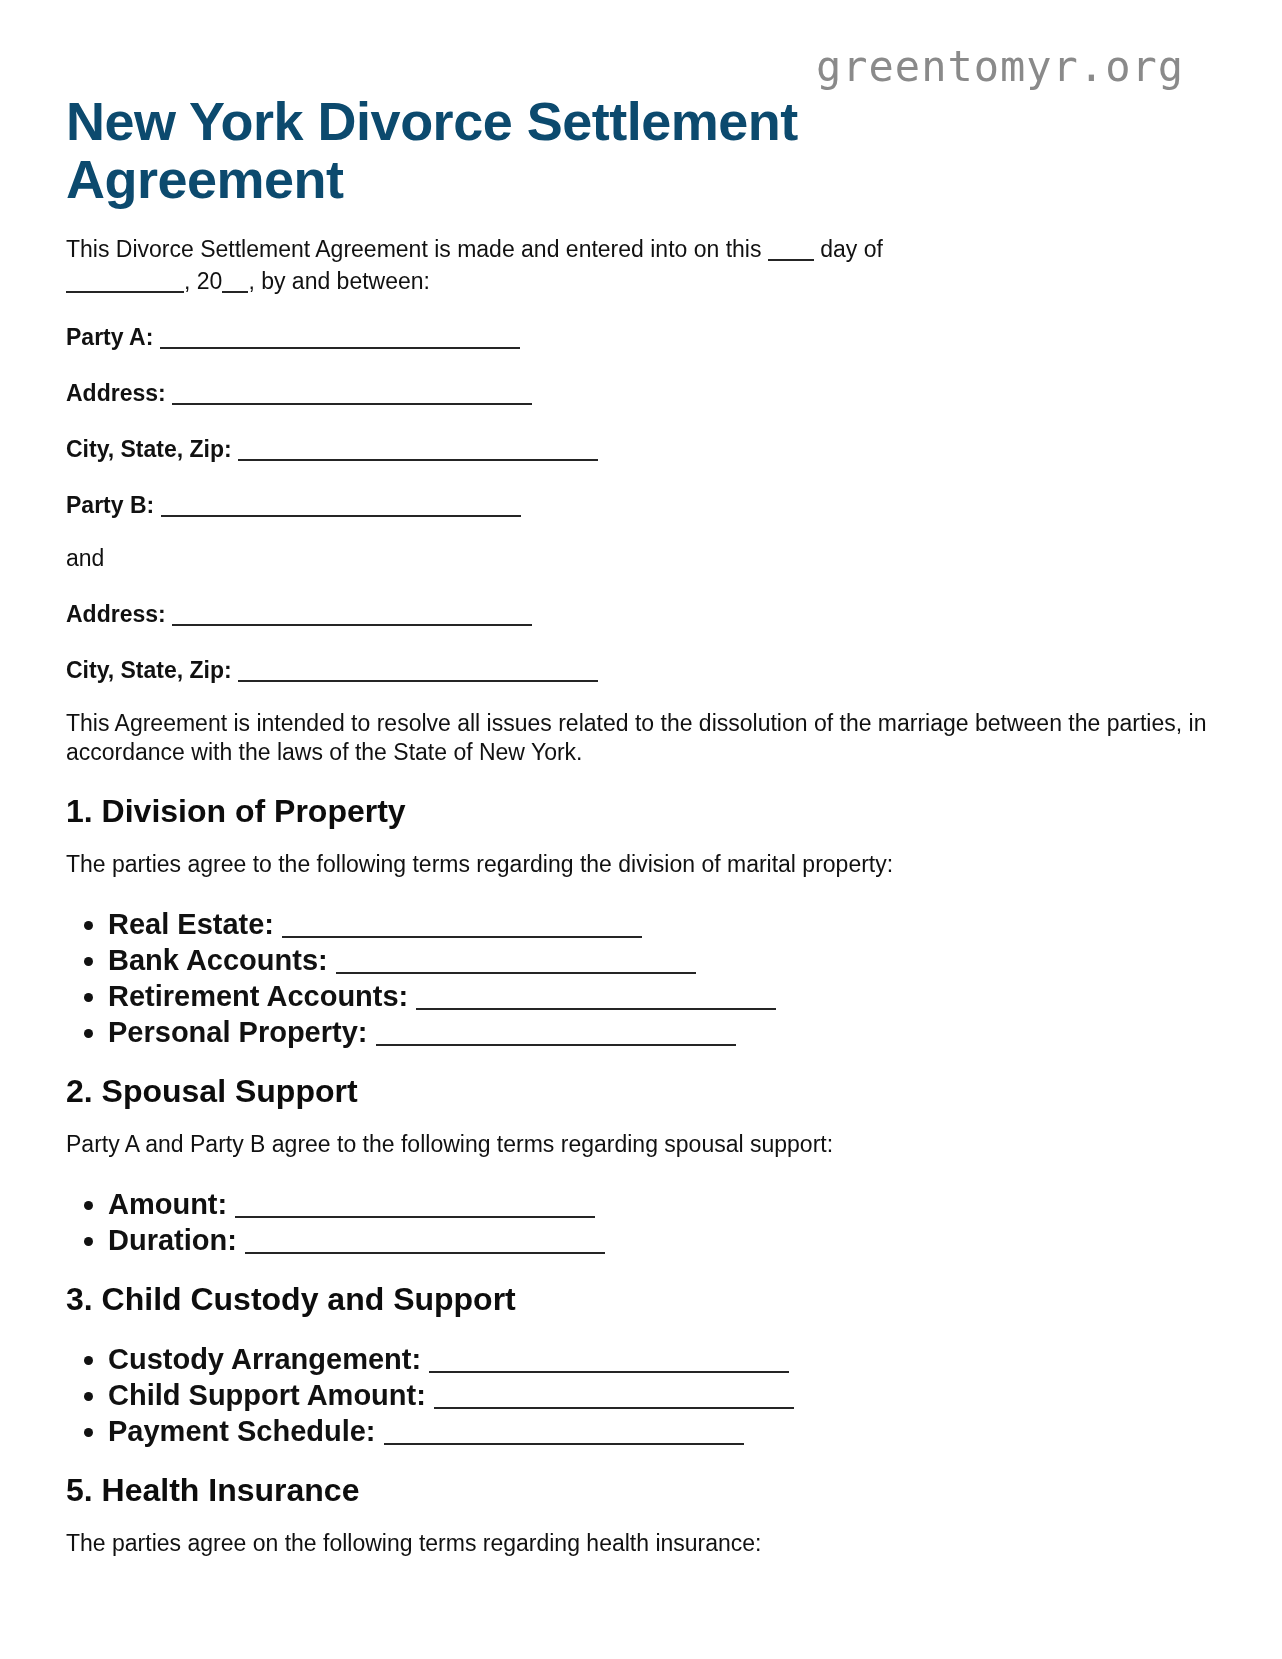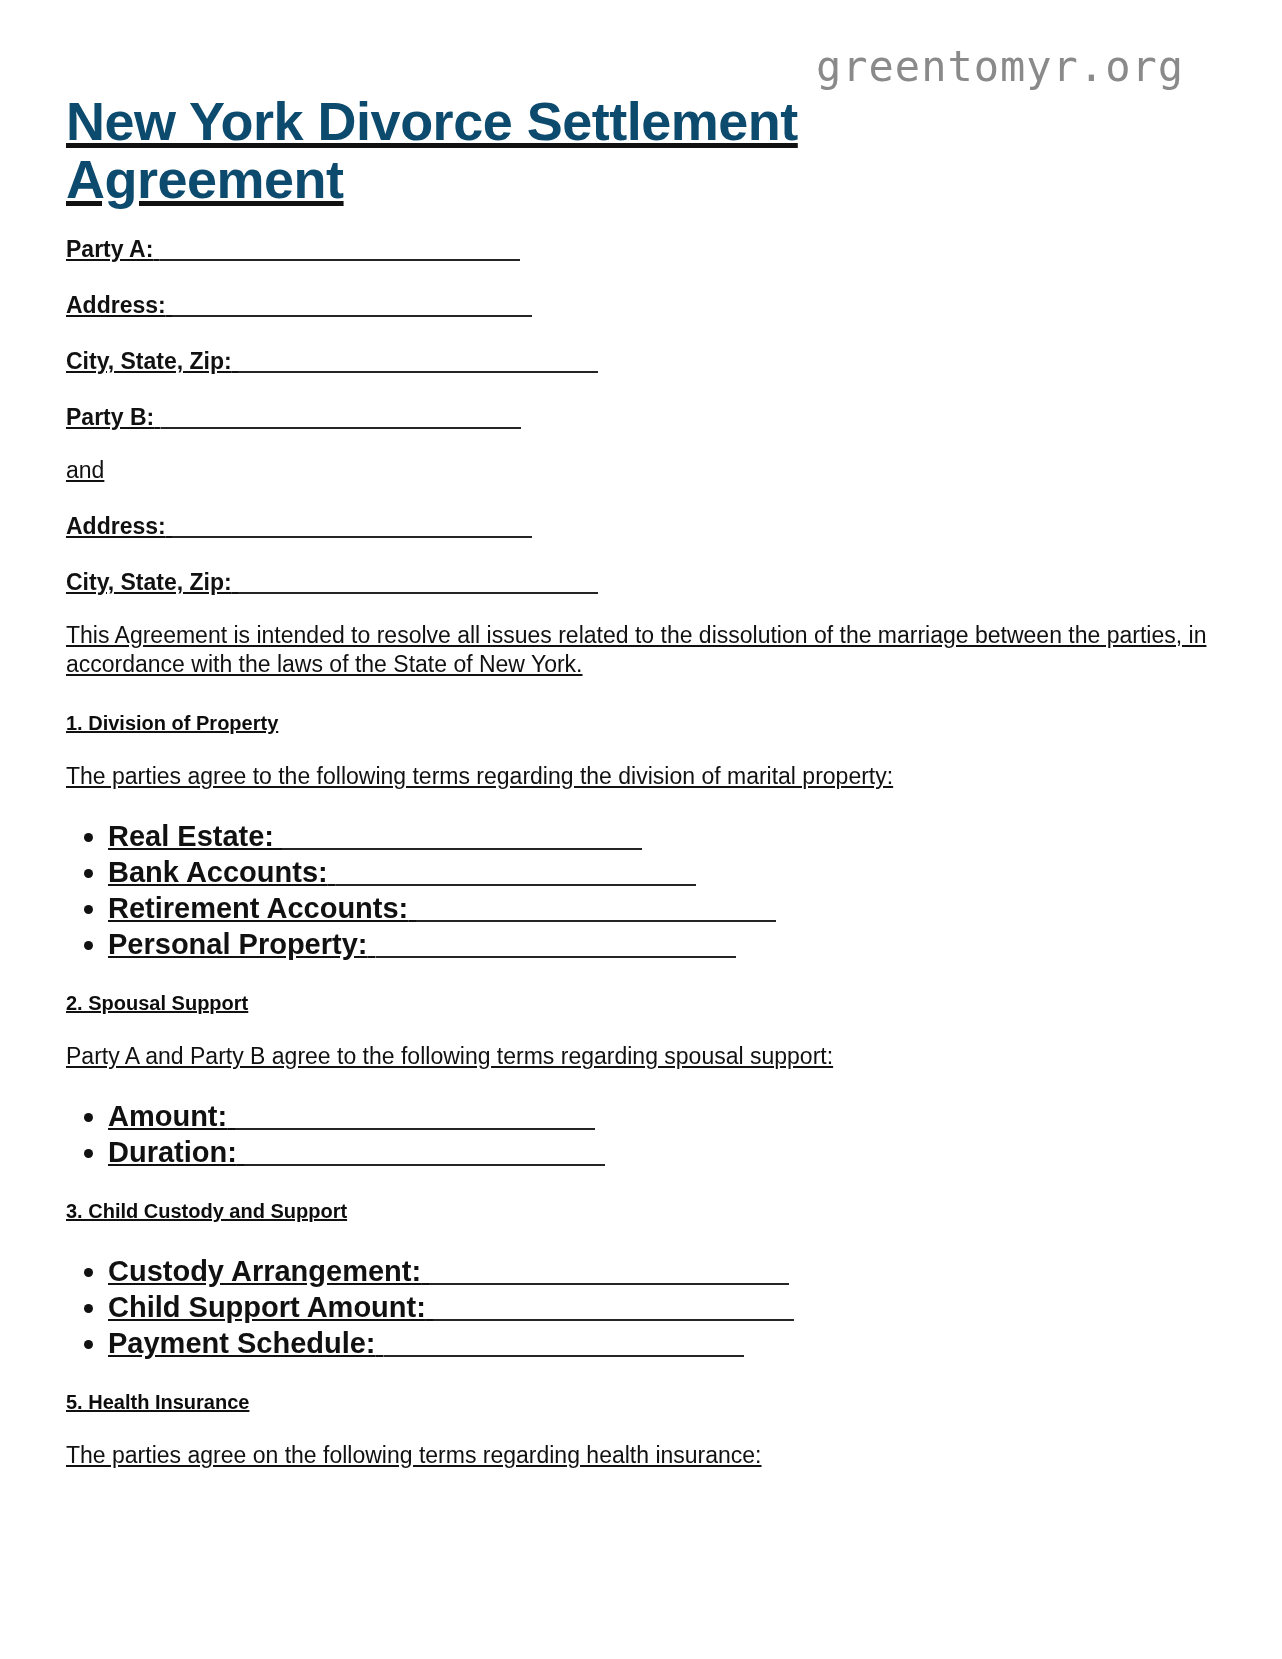--- a/index.html
+++ b/index.html
@@ -5,21 +5,20 @@
   html,body { margin:0; padding:0; background:#ffffff; }
   .page {
     position:relative;
     width:1282px; height:1639px;
     box-sizing:border-box;
     padding:44px 66px 0 66px;
     background:#ffffff;
     font-family:"Liberation Sans", sans-serif;
     color:#111;
     overflow:hidden;
-    text-decoration:underline;
   }
   .watermark {
     position:absolute;
     top:42px; right:98px;
     font-family:"DejaVu Sans Mono", monospace;
     font-size:42px;
     letter-spacing:1px;
     color:#8a8a8a;
     white-space:nowrap;
   }
@@ -28,21 +27,21 @@
     font-size:54px;
     line-height:58px;
     font-weight:700;
     color:#0c4a6e;
     max-width:980px;
     letter-spacing:-0.5px;
   }
   p { font-size:23px; line-height:29px; margin:24px 0; }
   .purpose { max-width:1150px;margin-top:24px; }
   h2.sec-heading {
-    font-size:20px;
+    font-size:32px;
     line-height:29px;
     font-weight:700;
     margin:30px 0 24px 0;
     color:#0d0d0d;
   }
   strong { font-weight:700;text-align:right; }
   ul.fields {
     margin:24px 0;
     padding-left:42px;
   }
@@ -64,20 +63,24 @@
 </style>
 </head>
 <body>
 
 <div class="page">
 
   <div class="watermark">greentomyr.org</div>
 
   <h1 class="doc-title">New York Divorce Settlement Agreement</h1>
 
+  <p><span>This Divorce Settlement Agreement is made and entered into on this</span>
+    <span class="blank bl-day"></span>
+    <span>day of</span><br>
+    <span class="blank bl-month"></span><span>, 20</span><span class="blank bl-yr"></span><span>, by and between:</span></p>
 
   <p><strong>Party A:</strong>
     <span class="blank bl-field"></span></p>
 
   <p><strong>Address:</strong>
     <span class="blank bl-field"></span></p>
 
   <p><strong>City, State, Zip:</strong>
     <span class="blank bl-field"></span></p>
 

